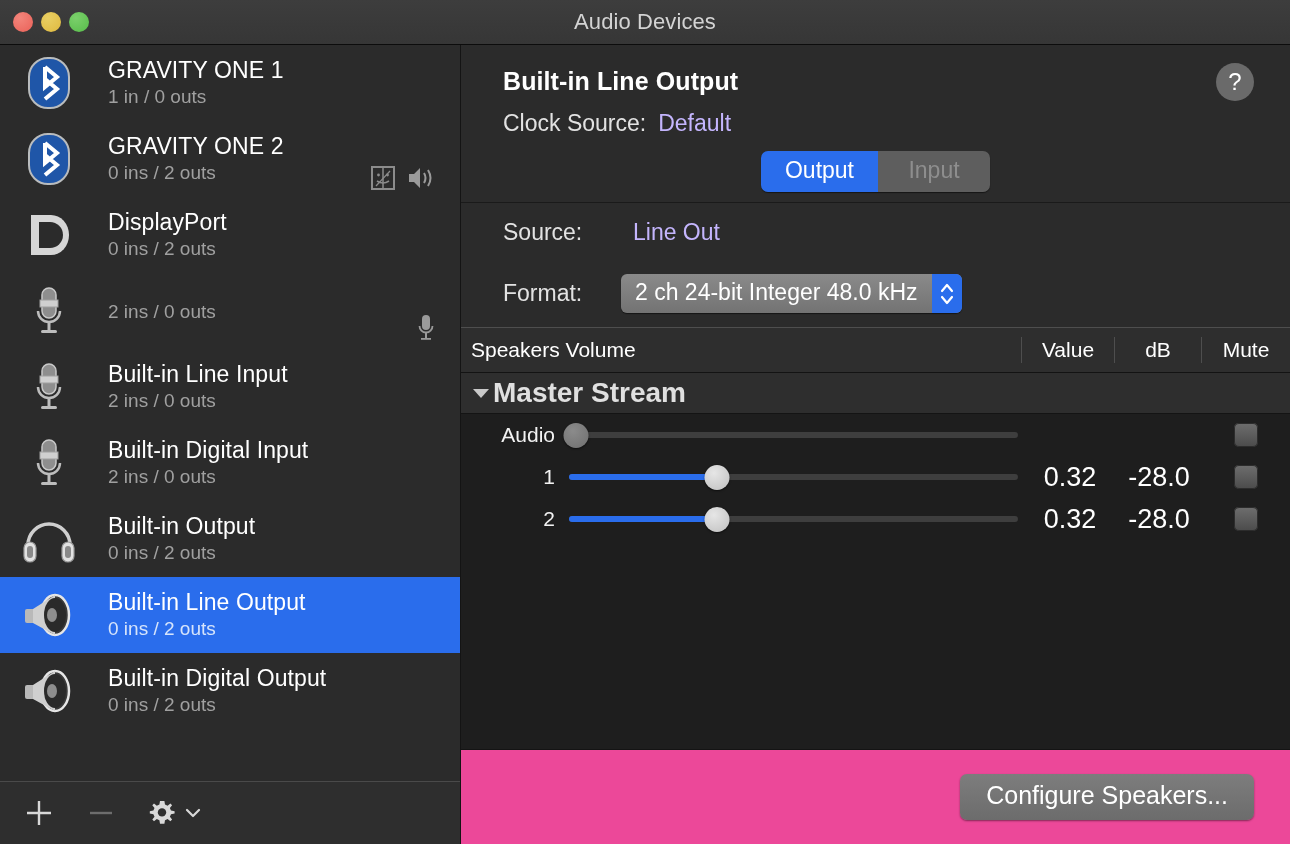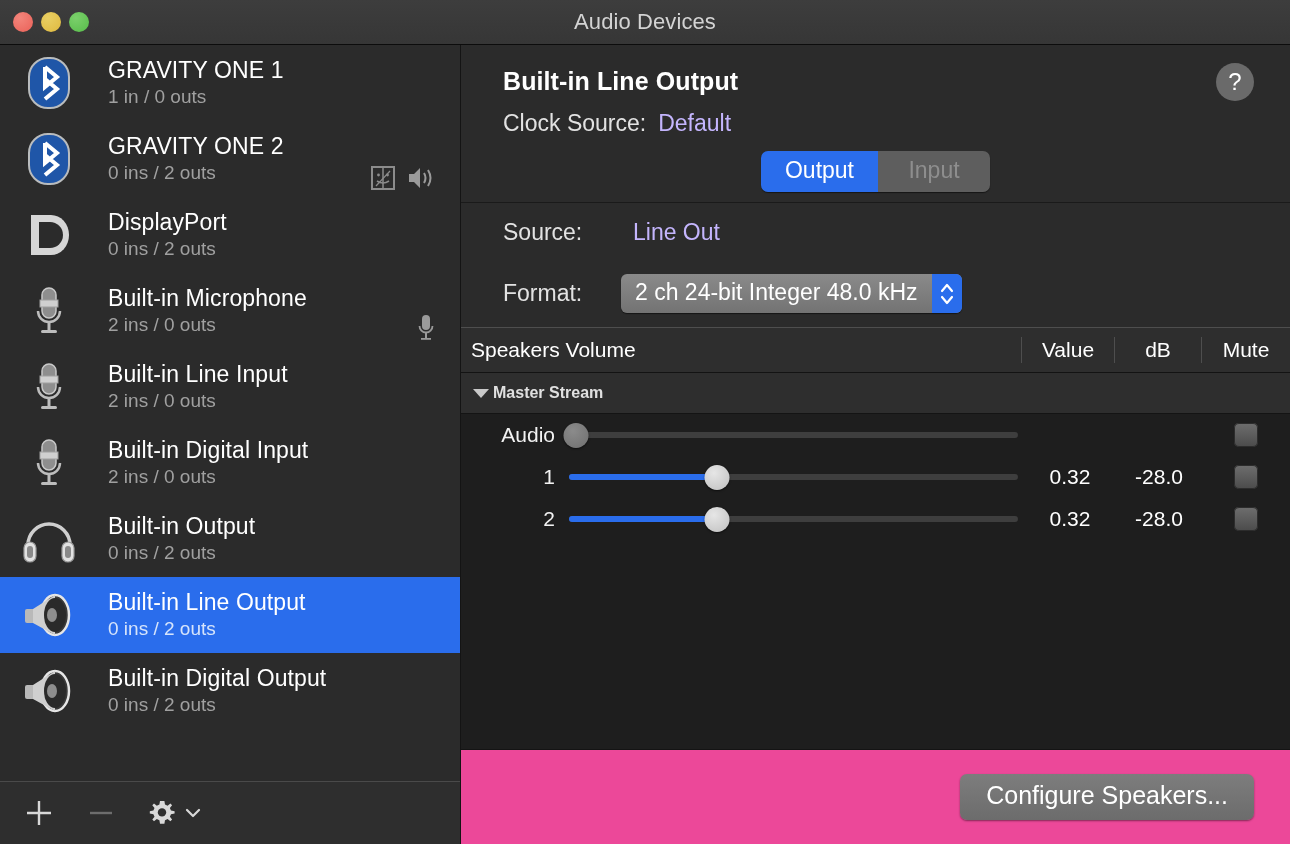--- a/index.html
+++ b/index.html
@@ -275,21 +275,21 @@
     overflow: hidden;
   }
   #group-row {
     display: flex;
     align-items: center;
     height: 40px;
     background: #2e2e2e;
     border-bottom: 1px solid #141414;
     padding-left: 12px;
     color: #e0e0e0;
-    font-size: 16px;
+    font-size: 28px;
     font-weight: bold;
   }
   .disclosure {
     width: 0; height: 0;
     border-left: 8px solid transparent;
     border-right: 8px solid transparent;
     border-top: 9px solid #c9c9c9;
     margin-right: 4px;
   }
   .ch-row {
@@ -335,21 +335,21 @@
     width: 25px;
     height: 25px;
     border-radius: 50%;
     background: radial-gradient(circle at 38% 32%, #e6e6e6, #bfbfbf);
     box-shadow: 0 1px 2px rgba(0,0,0,.55);
     transform: translateX(-50%);
   }
   .knob.dim { background: radial-gradient(circle at 38% 32%, #8b8b8b, #6f6f6f); }
   .cell {
     text-align: center;
-    font-size: 21px;
+    font-size: 27px;
     color: #ffffff;
   }
   .cell.value { width: 92px; min-width: 92px; }
   .cell.db    { width: 86px; min-width: 86px; }
   .cell.mute  { width: 88px; min-width: 88px; display: flex; justify-content: center; }
   .checkbox {
     width: 24px;
     height: 24px;
     border-radius: 5px;
     background: linear-gradient(to bottom, #6e6e6e, #4b4b4b);
@@ -463,21 +463,20 @@
           <div class="device-icon">
             <svg width="56" height="56" viewBox="0 0 56 56">
               <rect x="21" y="5" width="14" height="30" rx="7" fill="#8e8e8e" stroke="#c9c9c9" stroke-width="1.5"></rect>
               <rect x="19" y="17" width="18" height="7" fill="#d0d0d0" stroke="#a0a0a0" stroke-width="1"></rect>
               <path d="M17 28 A11 11 0 0 0 39 28" fill="none" stroke="#bdbdbd" stroke-width="2.5"></path>
               <rect x="26.5" y="38" width="3" height="9" fill="#bdbdbd"></rect>
               <rect x="20" y="47" width="16" height="3" rx="1.5" fill="#bdbdbd"></rect>
             </svg>
           </div>
           <div class="device-text">
-            <span class="device-name">Built-in Microphone</span>
             <span class="device-sub">2 ins / 0 outs</span>
           </div>
           <div class="row-badges">
             <span>
               <svg width="20" height="30" viewBox="0 0 20 30">
                 <rect x="6" y="2" width="8" height="15" rx="4" fill="#9a9a9a"></rect>
                 <path d="M3.5 13 A6.5 6.5 0 0 0 16.5 13" fill="none" stroke="#9a9a9a" stroke-width="1.8"></path>
                 <rect x="9" y="19" width="2" height="6" fill="#9a9a9a"></rect>
                 <rect x="5" y="25" width="10" height="1.8" fill="#9a9a9a"></rect>
               </svg>

